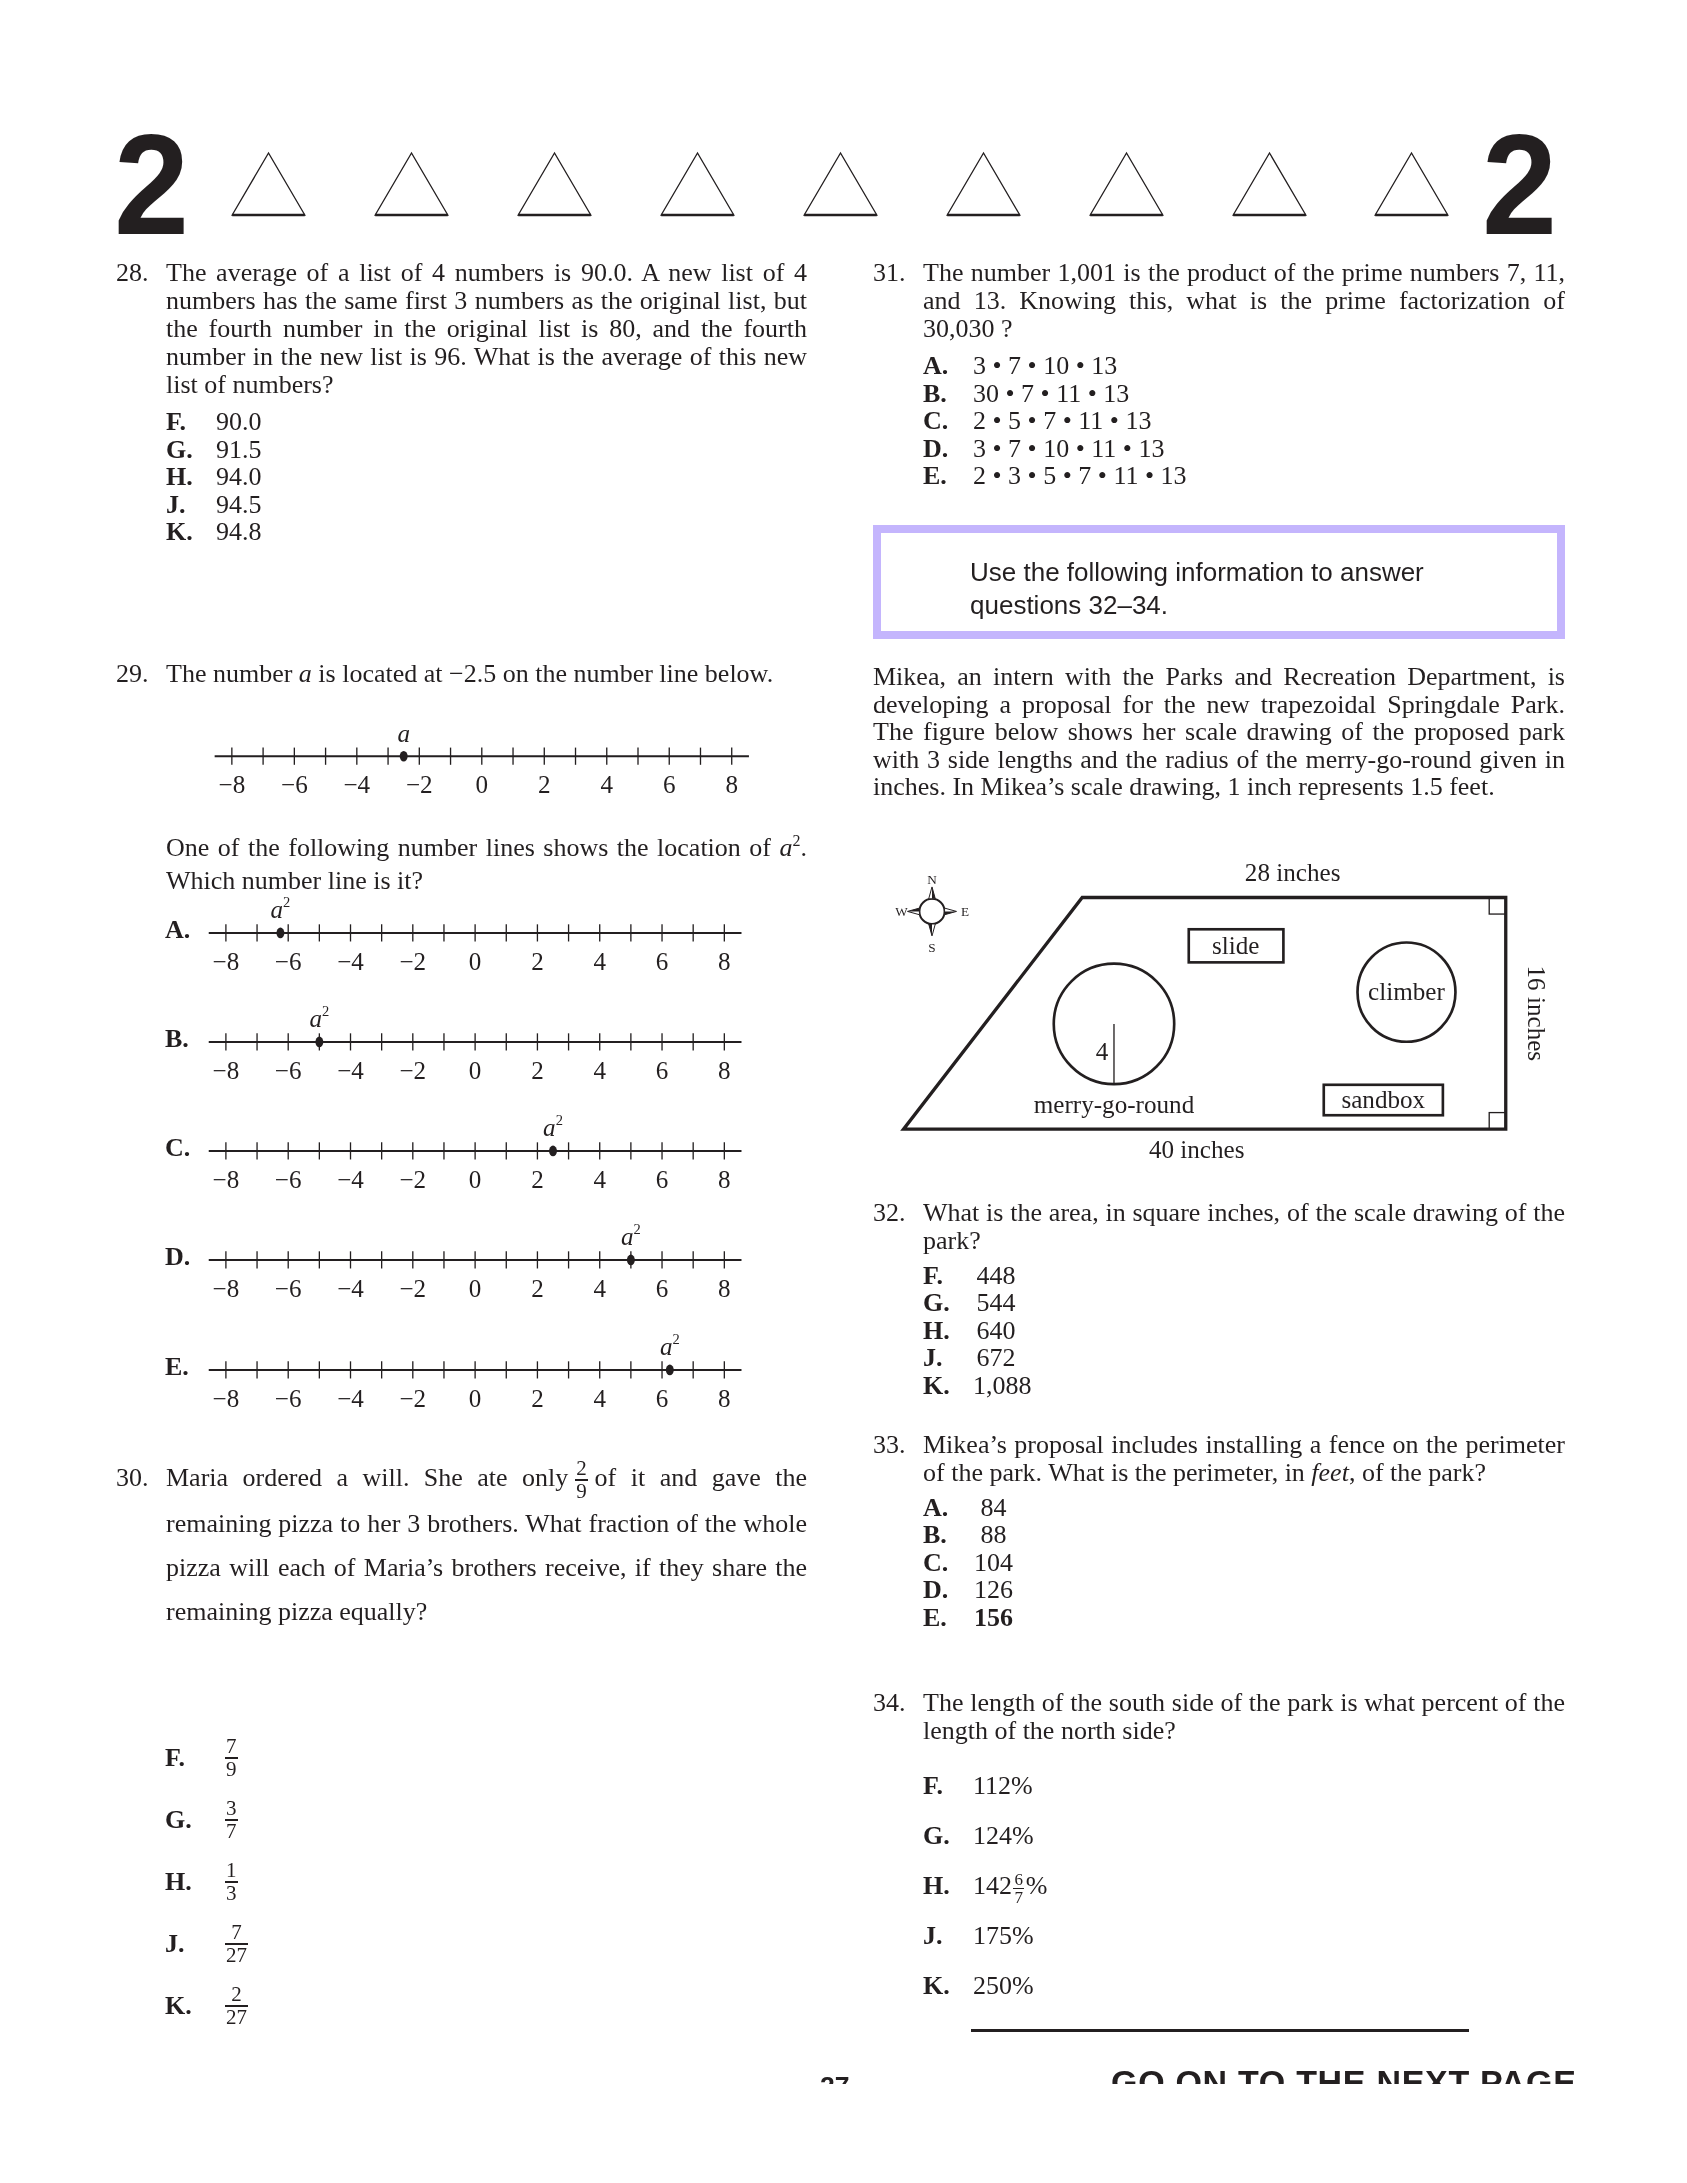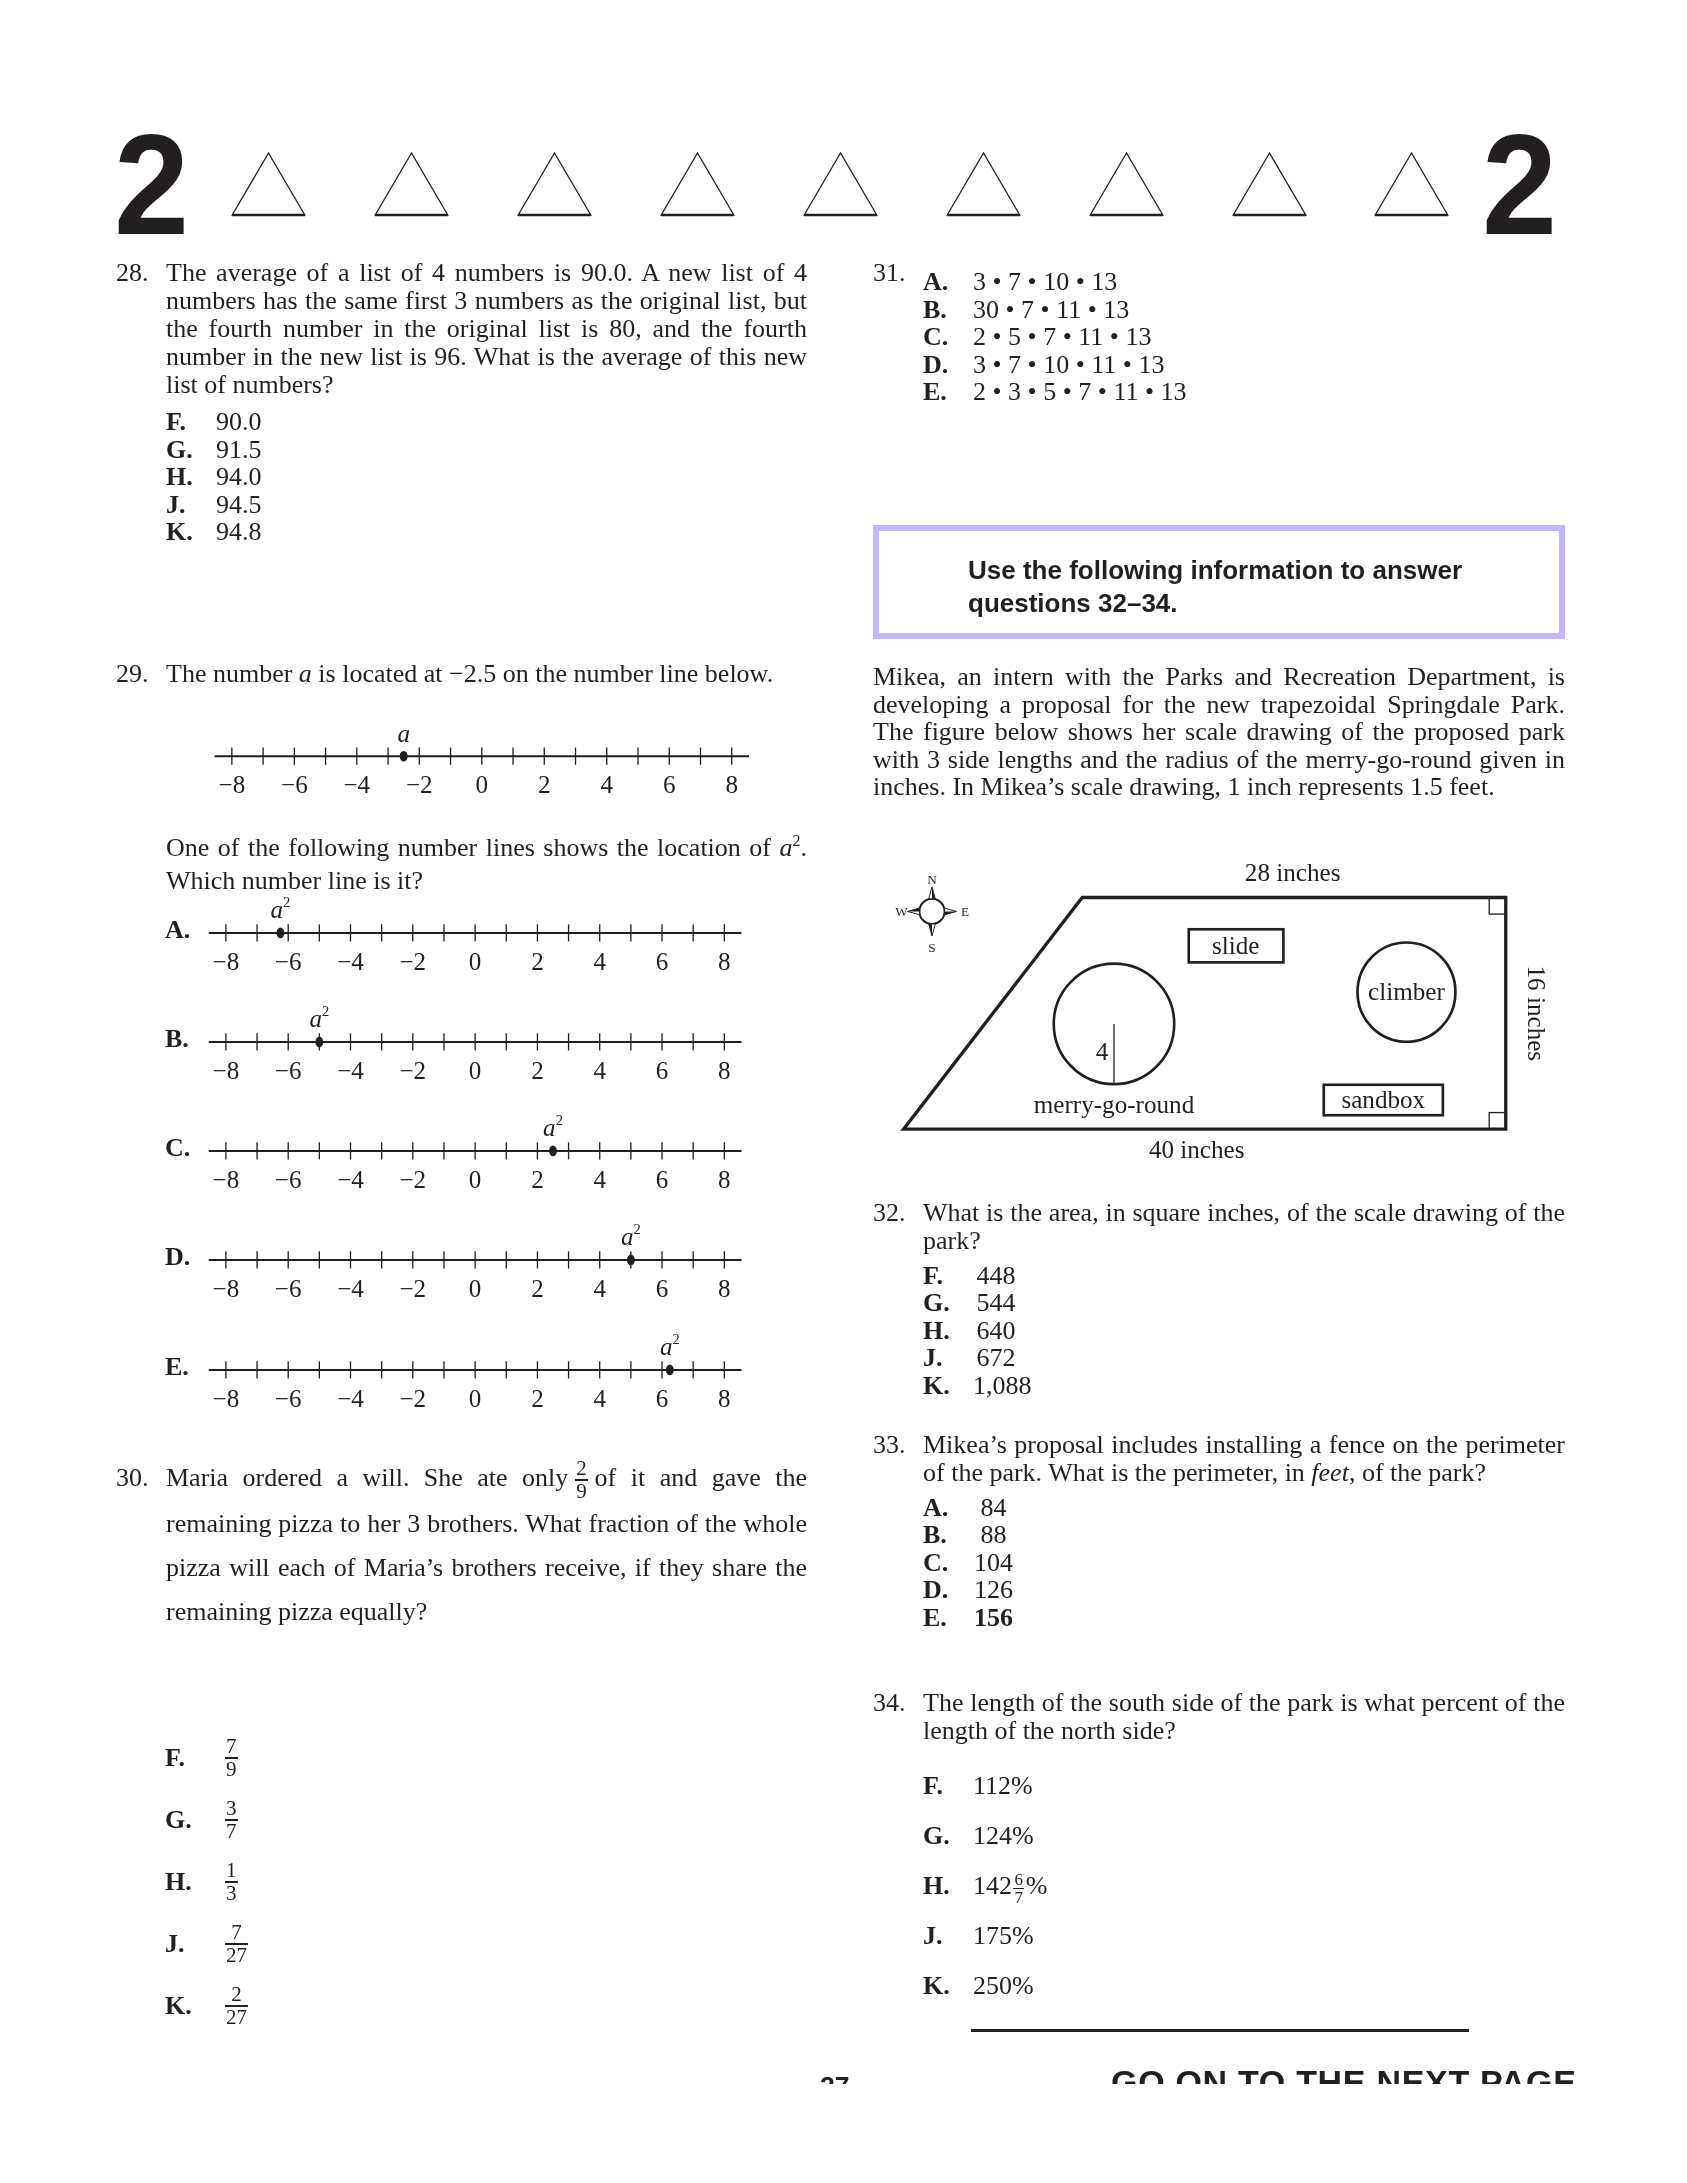--- a/index.html
+++ b/index.html
@@ -10,21 +10,21 @@
           font-weight:bold; font-size:142px; line-height:132px; transform:scaleX(0.95); transform-origin:left top; color:#231f20; }
   .tri { position:absolute; top:151px; width:77px; height:66px; }
   .q { position:absolute; font-size:26px; line-height:28px; text-align:justify; }
   .qnum { position:absolute; left:0; top:0; font-weight:normal; }
   .qtext { margin-left:50px; }
   .opts { margin-left:50px; margin-top:9.3px; font-size:26px; line-height:27.5px; }
   .opt { display:flex; }
   .opt .l { font-weight:bold; width:50px; }
   .opt .v { }
   .opt .vr { width:46px; text-align:center; }
-  .infobox { position:absolute; left:873px; top:525px; width:692px; height:114px; border:6px solid #c4b5fd; box-sizing:border-box;font-weight:bold; }
+  .infobox { position:absolute; left:873px; top:525px; width:692px; height:114px; border:8px solid #c4b5fd; box-sizing:border-box; }
   .infobox .t { position:absolute; left:89px; top:22.5px; font-family:"Liberation Sans","DejaVu Sans",sans-serif; font-size:26px; line-height:33px; }
   .passage { position:absolute; left:873px; top:663px; width:692px; font-size:26px; line-height:27.5px; text-align:justify; }
   .frac { display:inline-flex; flex-direction:column; align-items:center; vertical-align:middle; font-size:21px; line-height:21px; margin:0 6.6px; }
   .frac .n { padding:0 1.3px; }
   .frac .d { border-top:2px solid #231f20; padding:0 1.3px; }
   .fopt { display:flex; align-items:center; height:62px; }
   .fopt .l { font-weight:bold; width:53px; font-size:26px; }
   .nl-label { position:absolute; font-size:26px; font-weight:bold; }
   svg text { font-family:"Liberation Serif","DejaVu Serif",serif; fill:#231f20; }
   .footer-rule { position:absolute; left:971px; top:2029px; width:498px; height:3.3px; background:#231f20; }
@@ -343,20 +343,21 @@
       <span class="l">K.</span>
       <span class="frac">
         <span class="n">2</span>
         <span class="d">27</span>
       </span>
     </div>
 </div>
 
 <div class="q" style="left:873px; top:259px; width:692px;">
   <span class="qnum">31.</span>
+  <div class="qtext">The number 1,001 is the product of the prime numbers 7, 11, and 13. Knowing this, what is the prime factorization of 30,030 ?</div>
   <div class="opts">
     <div class="opt">
         <span class="l">A.</span>
         <span class="v">3 • 7 • 10 • 13</span>
       </div>
     <div class="opt">
         <span class="l">B.</span>
         <span class="v">30 • 7 • 11 • 13</span>
       </div>
     <div class="opt">

